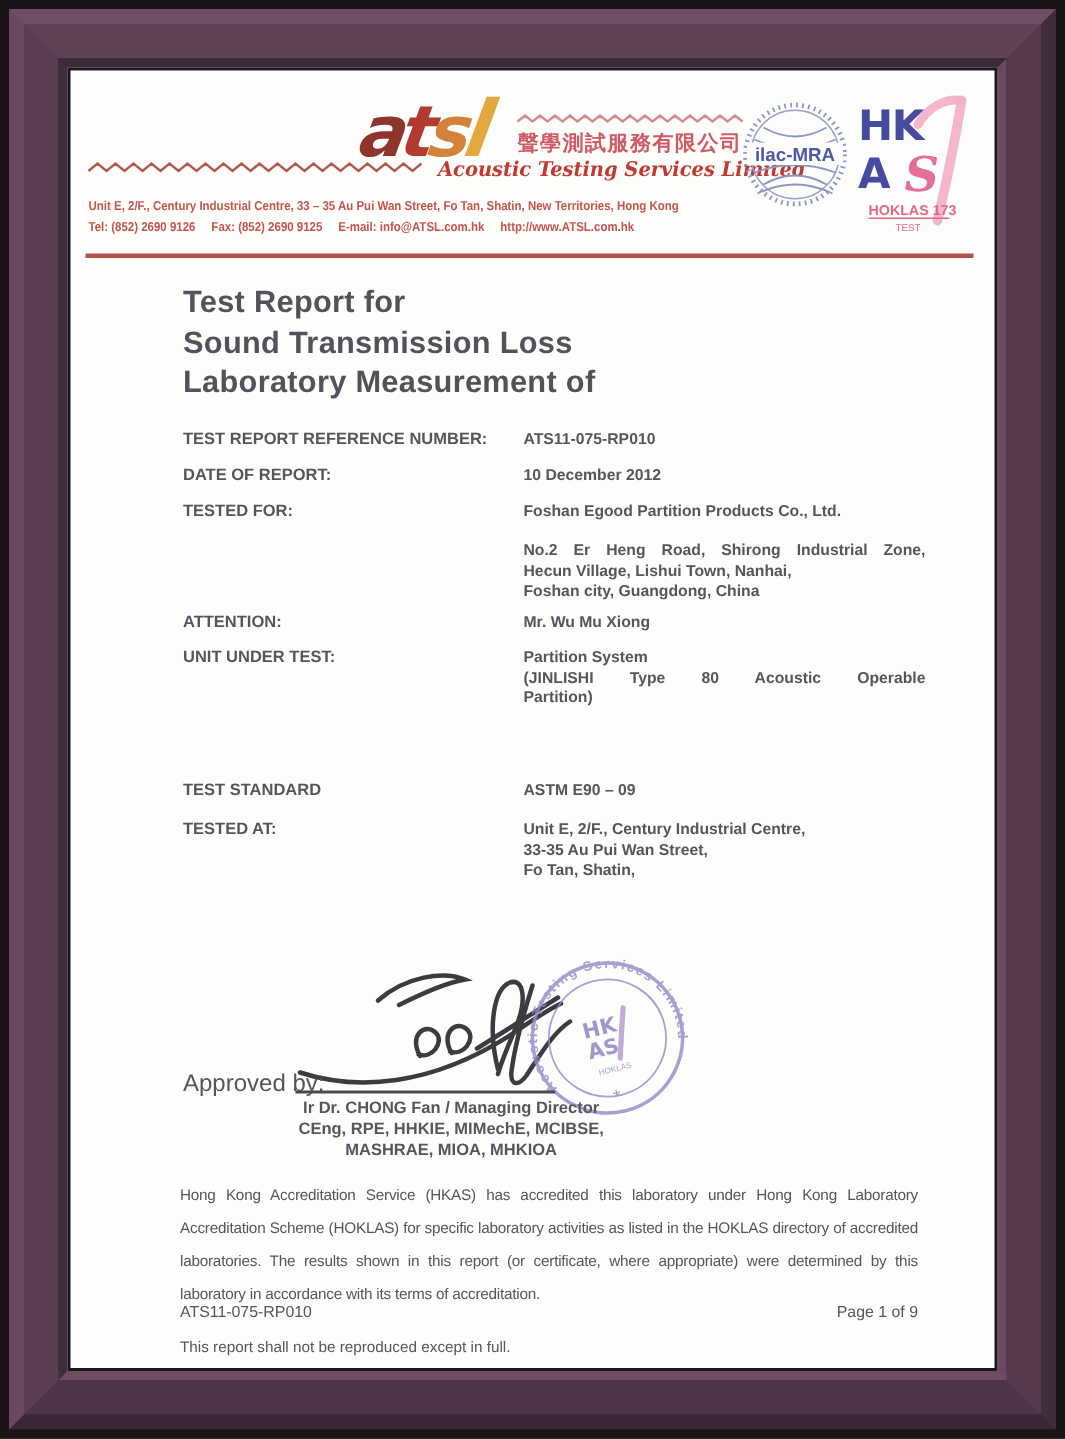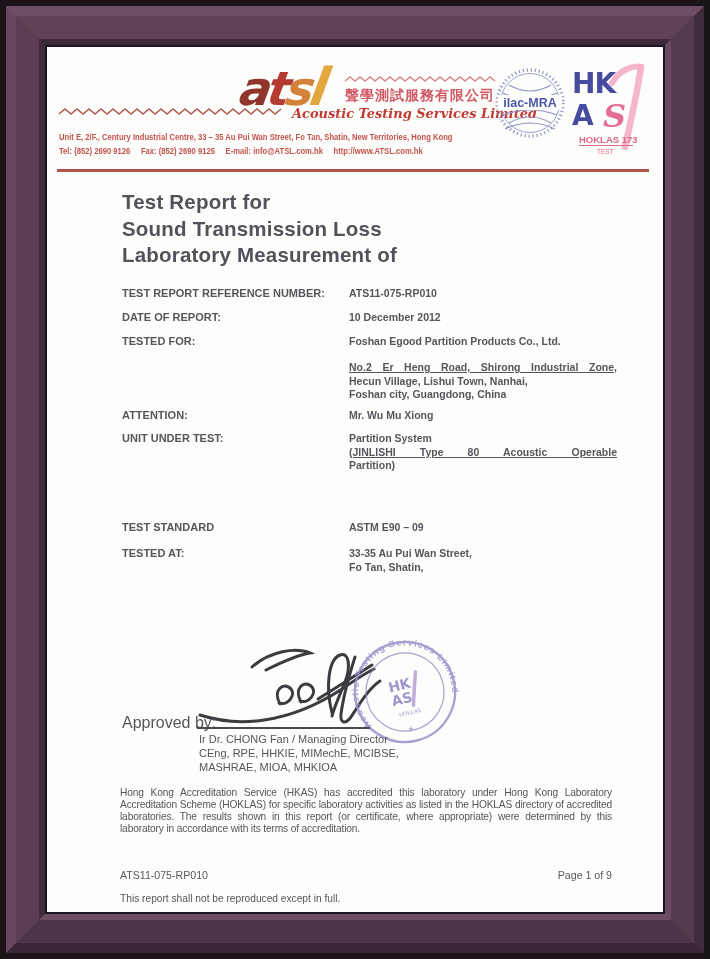--- a/index.html
+++ b/index.html
@@ -24,29 +24,29 @@
   .hdr-contact { left:12px; top:99px; font-size:8.6px; font-weight:700; color:#c4544c; white-space:pre; transform:scaleX(.89); transform-origin:left; }
   .hdr-divider { left:10px; top:122px; width:592px; height:2.5px; background:#b0544a; }
 
   
   .title { left:75px; top:142px; font-size:20.5px; font-weight:700; color:#52535a; line-height:26.5px; letter-spacing:.2px; }
 
   
   .flabel { left:75px; width:225px; font-size:11px; font-weight:700; color:#55565c; white-space:nowrap; }
   .fvalue { left:302px; width:268px; font-size:10.5px; font-weight:700; color:#55565c; line-height:13.6px; }
   .nowrap { white-space:nowrap; }
-  .jline { text-align:justify; text-align-last:justify;text-decoration:underline; -moz-text-align-last:justify; }
+  .jline { text-align:justify; text-align-last:justify; -moz-text-align-last:justify; }
 
   
   .approved { left:75px; top:667px; font-size:16px; color:#55565c; }
   .sig-line { left:150px; top:680px; width:173px; height:1.8px; background:#4a4a4e; }
-  .name-block { left:152px; top:685px; font-size:11px; font-weight:400; color:#55565c; line-height:14.2px; }
+  .name-block { left:152px; top:685px; font-size:11px; font-weight:700; color:#55565c; line-height:14.2px;text-align:center; }
 
   
-  .accred { left:73px; top:740px; width:492px; font-size:10.2px; color:#55565c; line-height:12px; text-align:justify; letter-spacing:-.15px; }
+  .accred { left:73px; top:740px; width:492px; font-size:10.2px; color:#55565c; line-height:22px; text-align:justify; letter-spacing:-.15px; }
   .note { left:73px; top:846px; font-size:10.2px; color:#55565c; }
   .repno { left:73px; top:822px; font-size:10.6px; color:#55565c; }
   .pageno { right:51px; top:822px; font-size:10.6px; color:#55565c; }
 
   svg { display:block; }
 </style>
 </head>
 <body>
 
 <div class="frame-outer">
@@ -124,20 +124,21 @@
         <div>Partition System</div>
         <div class="jline">(JINLISHI Type 80 Acoustic Operable</div>
         <div>Partition)</div>
       </div>
 
       <div class="abs flabel" style="top:474px">TEST STANDARD</div>
       <div class="abs fvalue nowrap" style="top:474px">ASTM E90 – 09</div>
 
       <div class="abs flabel" style="top:500px">TESTED AT:</div>
       <div class="abs fvalue" style="top:500px">
+        <div>Unit E, 2/F., Century Industrial Centre,</div>
         <div>33-35 Au Pui Wan Street,</div>
         <div>Fo Tan, Shatin,</div>
       </div>
 
       <svg class="abs" style="left:145px;top:590px" width="205" height="92" viewBox="0 0 205 92">
         <g fill="none" stroke="#3c3b40" stroke-width="3" stroke-linecap="round">
           <path d="M8,78 C45,90 95,88 150,52 C160,45 170,38 182,32"></path>
           <path d="M60,30 C78,14 104,10 118,16 C106,18 90,25 74,33"></path>
           <path d="M88,67 C80,53 92,44 99,52 C104,58 96,69 87,66"></path>
           <path d="M109,65 C101,51 113,42 120,50 C125,56 117,67 108,64"></path>

